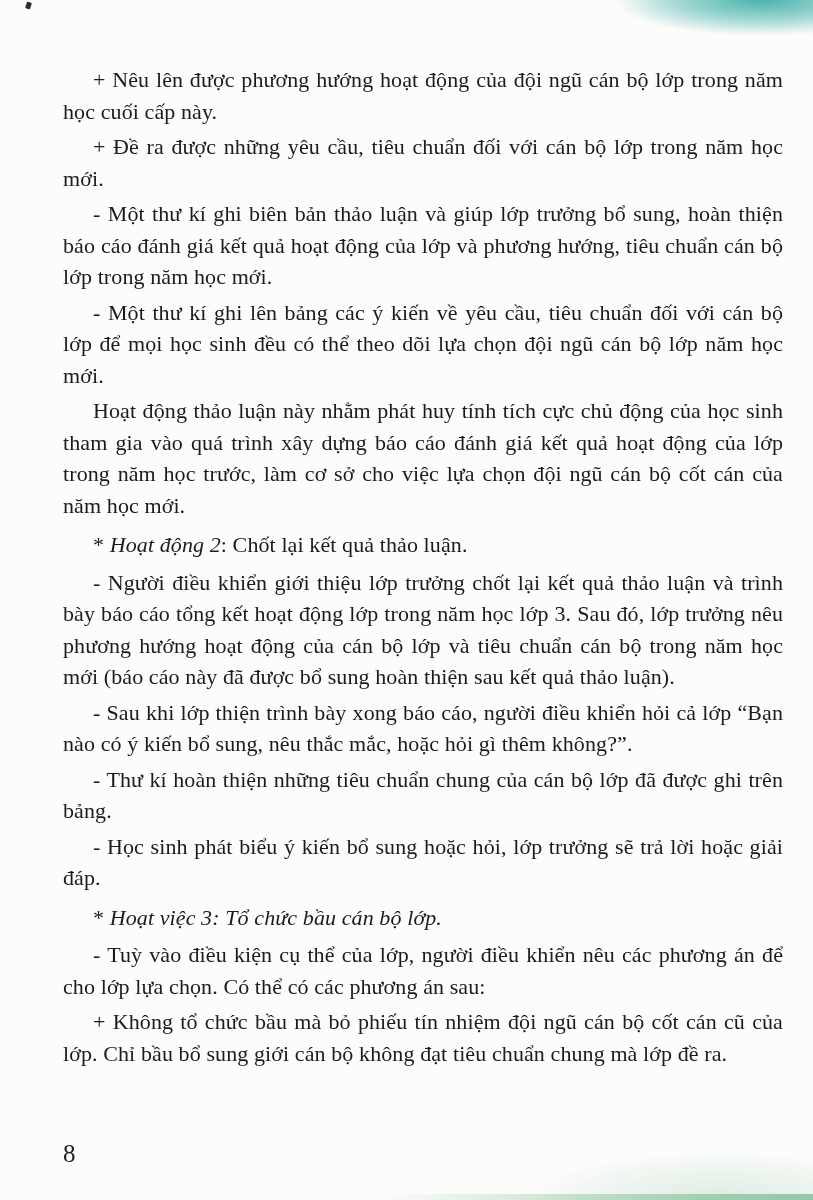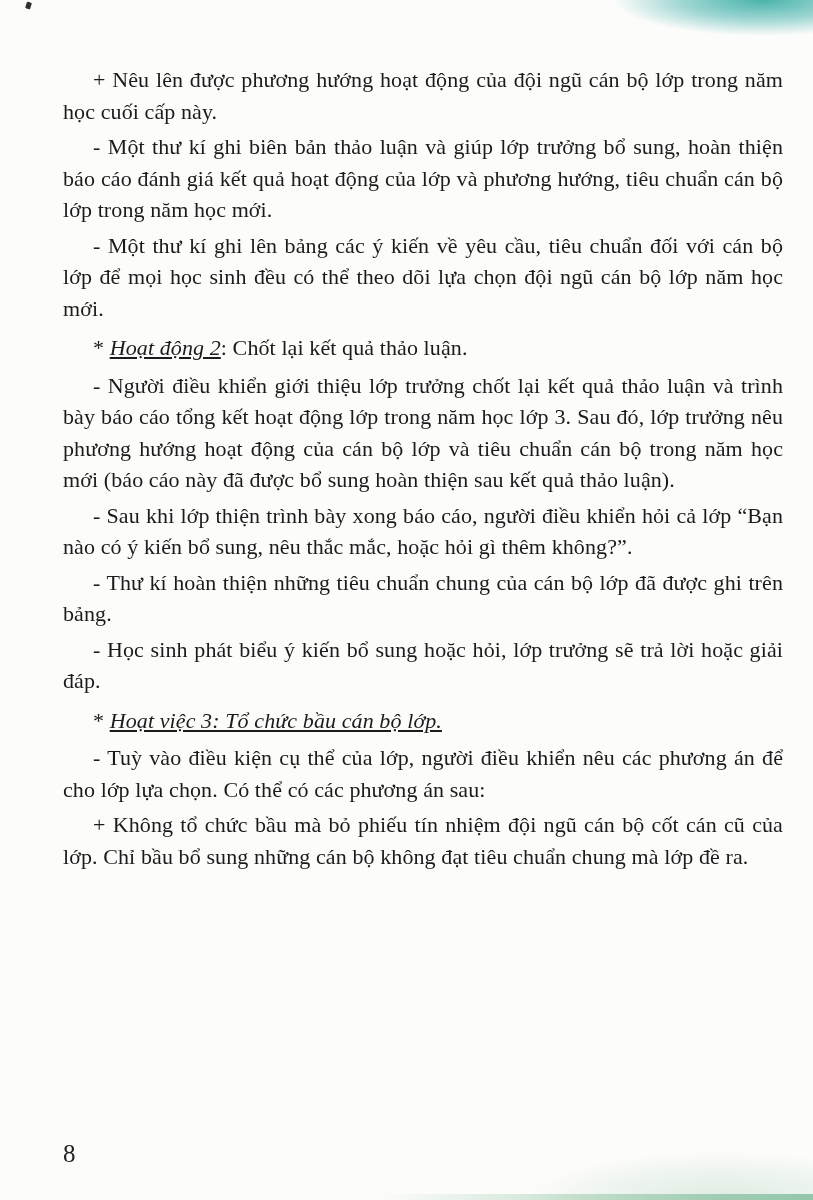--- a/index.html
+++ b/index.html
@@ -62,48 +62,50 @@
     font-size: 22px;
     line-height: 31.5px;
     text-align: justify;
     letter-spacing: 0.1px;
   }
   .para {
     margin: 0 0 4px 0;
     text-indent: 30px;
   }
   .para.act { margin: 8px 0 6px 0; }
-  .it { font-style: italic; text-decoration: underline; }
+  .it { font-style: italic; }
   .page-number {
     position: absolute;
     left: 63px;
     top: 1140px;
     font-size: 25px;
     color: #222;
   }
 </style>
 </head>
 <body>
 
 <div class="page">
 
   <div class="deco-top-right"></div>
   <div class="deco-bottom-right"></div>
   <div class="deco-bottom-strip"></div>
   <div class="speck"></div>
 
   <main class="text-block">
     <p class="para"><span>+ Nêu lên được phương hướng hoạt động của đội ngũ cán bộ lớp trong năm học cuối cấp này.</span></p>
+    <p class="para"><span>+ Đề ra được những yêu cầu, tiêu chuẩn đối với cán bộ lớp trong năm học mới.</span></p>
     <p class="para"><span>- Một thư kí ghi biên bản thảo luận và giúp lớp trưởng bổ sung, hoàn thiện báo cáo đánh giá kết quả hoạt động của lớp và phương hướng, tiêu chuẩn cán bộ lớp trong năm học mới.</span></p>
     <p class="para"><span>- Một thư kí ghi lên bảng các ý kiến về yêu cầu, tiêu chuẩn đối với cán bộ lớp để mọi học sinh đều có thể theo dõi lựa chọn đội ngũ cán bộ lớp năm học mới.</span></p>
+    <p class="para"><span>Hoạt động thảo luận này nhằm phát huy tính tích cực chủ động của học sinh tham gia vào quá trình xây dựng báo cáo đánh giá kết quả hoạt động của lớp trong năm học trước, làm cơ sở cho việc lựa chọn đội ngũ cán bộ cốt cán của năm học mới.</span></p>
     <p class="para act"><span>* </span><span class="it">Hoạt động 2</span><span>: Chốt lại kết quả thảo luận.</span></p>
     <p class="para"><span>- Người điều khiển giới thiệu lớp trưởng chốt lại kết quả thảo luận và trình bày báo cáo tổng kết hoạt động lớp trong năm học lớp 3. Sau đó, lớp trưởng nêu phương hướng hoạt động của cán bộ lớp và tiêu chuẩn cán bộ trong năm học mới (báo cáo này đã được bổ sung hoàn thiện sau kết quả thảo luận).</span></p>
     <p class="para"><span>- Sau khi lớp thiện trình bày xong báo cáo, người điều khiển hỏi cả lớp “Bạn nào có ý kiến bổ sung, nêu thắc mắc, hoặc hỏi gì thêm không?”.</span></p>
     <p class="para"><span>- Thư kí hoàn thiện những tiêu chuẩn chung của cán bộ lớp đã được ghi trên bảng.</span></p>
     <p class="para"><span>- Học sinh phát biểu ý kiến bổ sung hoặc hỏi, lớp trưởng sẽ trả lời hoặc giải đáp.</span></p>
     <p class="para act"><span>* </span><span class="it">Hoạt việc 3: Tổ chức bầu cán bộ lớp.</span></p>
     <p class="para"><span>- Tuỳ vào điều kiện cụ thể của lớp, người điều khiển nêu các phương án để cho lớp lựa chọn. Có thể có các phương án sau:</span></p>
-    <p class="para"><span>+ Không tổ chức bầu mà bỏ phiếu tín nhiệm đội ngũ cán bộ cốt cán cũ của lớp. Chỉ bầu bổ sung những cán bộ không đạt tiêu chuẩn chung mà lớp đề ra.</span></p>
+    <p class="para"><span>+ Không tổ chức bầu mà bỏ phiếu tín nhiệm đội ngũ cán bộ cốt cán cũ của lớp. Chỉ bầu bổ sung giới cán bộ không đạt tiêu chuẩn chung mà lớp đề ra.</span></p>
   </main>
 
   <div class="page-number">8</div>
 
 </div>
 
 </body></html>

